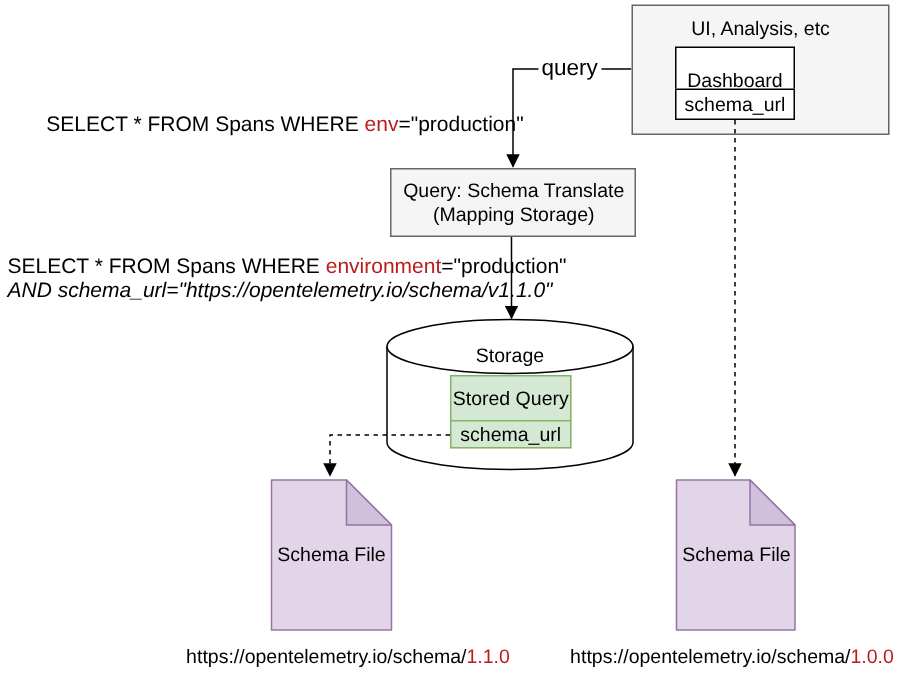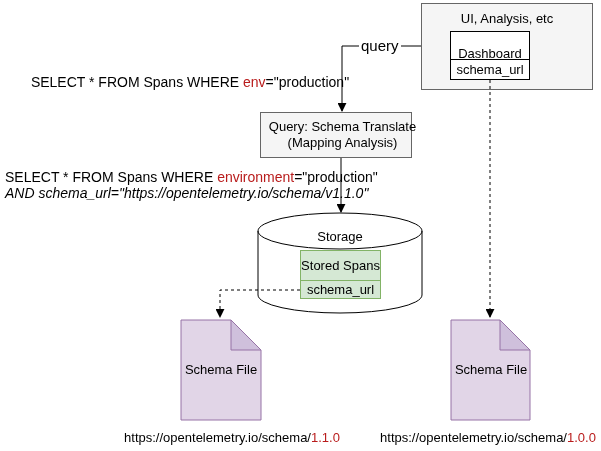--- a/index.html
+++ b/index.html
@@ -49,32 +49,32 @@
   <div class="abs gray-box" style="left:421px;top:3px;width:172px;height:87px;text-decoration:underline;">
     <div class="abs fs13" style="left:0;top:7px;width:170px;text-align:center;">UI, Analysis, etc</div>
     <div class="abs white-box center fs13" style="left:28px;top:27px;width:80px;height:46px;">Dashboard</div>
     <div class="abs white-box center fs13" style="left:28px;top:55px;width:80px;height:21px;">schema_url</div>
   </div>
 
   <span class="abs edge-label" style="left:359px;top:39px;">query</span>
 
   <div class="abs fs14 ann" style="left:30px;top:74px;width:320px;text-align:center;"><span>SELECT * FROM Spans WHERE </span><span class="red">env</span><span>="production"</span></div>
 
-  <div class="abs gray-box" style="left:260px;top:112px;width:152px;height:46px;">
+  <div class="abs gray-box" style="left:260px;top:112px;width:164px;height:46px;">
     <div class="abs fs13" style="left:0;top:6px;width:163px;text-align:center;">Query: Schema Translate</div>
-    <div class="abs fs13" style="left:0;top:22px;width:163px;text-align:center;">(Mapping Analysis)</div>
+    <div class="abs fs13" style="left:0;top:22px;width:163px;text-align:center;">(Mapping Storage)</div>
   </div>
 
   <div class="abs fs14" style="left:5px;top:170px;width:330px;text-align:center;line-height:15.5px;">
     <div class="ann"><span>SELECT * FROM Spans WHERE </span><span class="red">environment</span><span>="production"</span></div>
     <div class="ann italic">AND schema_url="https://opentelemetry.io/schema/v1.1.0"</div>
   </div>
 
   <div class="abs fs13" style="left:290px;top:229px;width:100px;text-align:center;">Storage</div>
-  <div class="abs green-box center fs13" style="left:300px;top:250px;width:81px;height:31px;">Stored Spans</div>
+  <div class="abs green-box center fs13" style="left:300px;top:250px;width:81px;height:31px;">Stored Query</div>
   <div class="abs green-box center fs13" style="left:300px;top:280px;width:81px;height:19px;">schema_url</div>
 
   <div class="abs fs13" style="left:181px;top:362px;width:80px;text-align:center;">Schema File</div>
   <div class="abs fs13" style="left:451px;top:362px;width:80px;text-align:center;">Schema File</div>
 
   <div class="abs fs13 ann" style="left:72px;top:430px;width:320px;text-align:center;"><span>https://opentelemetry.io/schema/</span><span class="red">1.1.0</span></div>
   <div class="abs fs13 ann" style="left:328px;top:430px;width:320px;text-align:center;"><span>https://opentelemetry.io/schema/</span><span class="red">1.0.0</span></div>
 
   <svg class="layer" width="601" height="451" viewBox="0 0 601 451">
     <defs>

